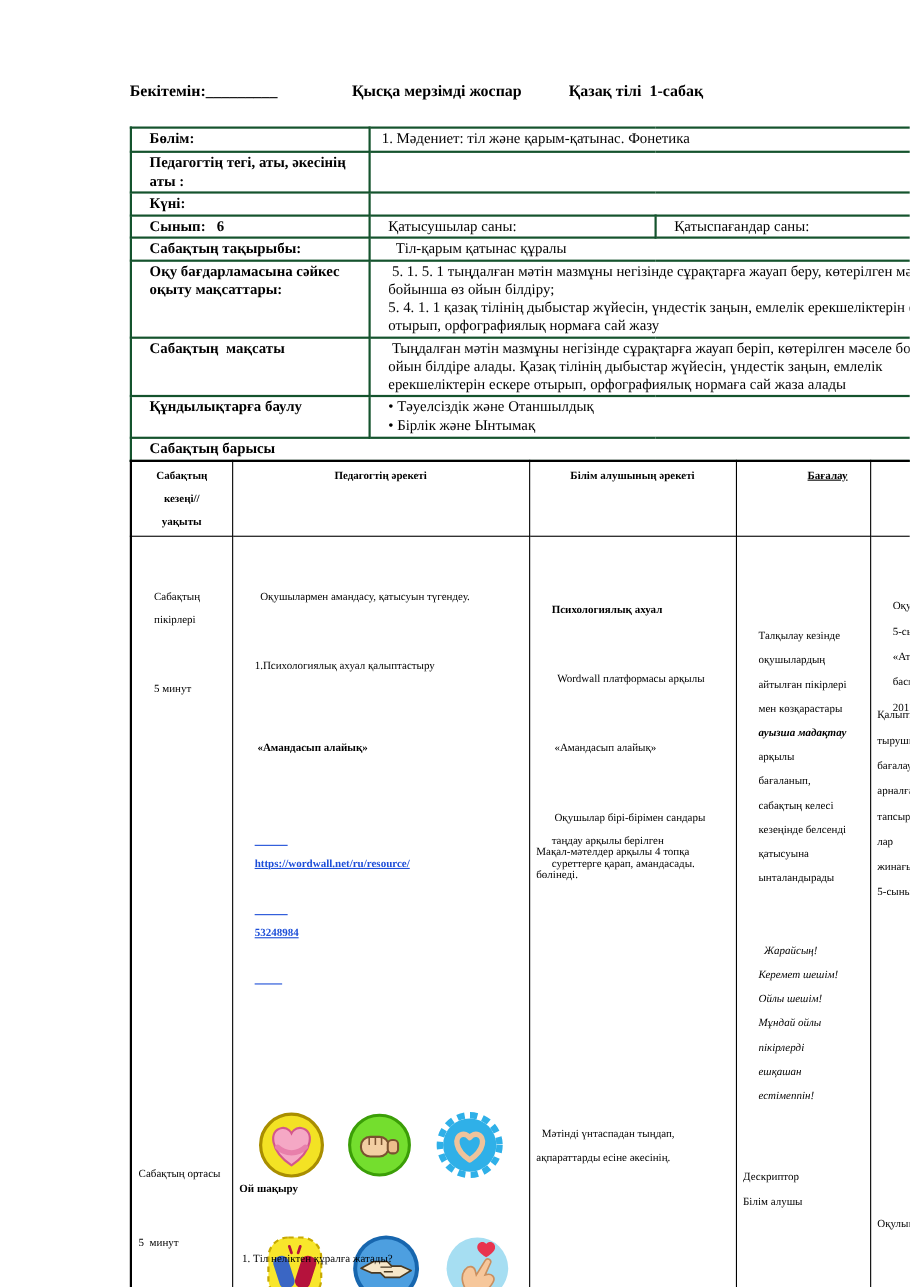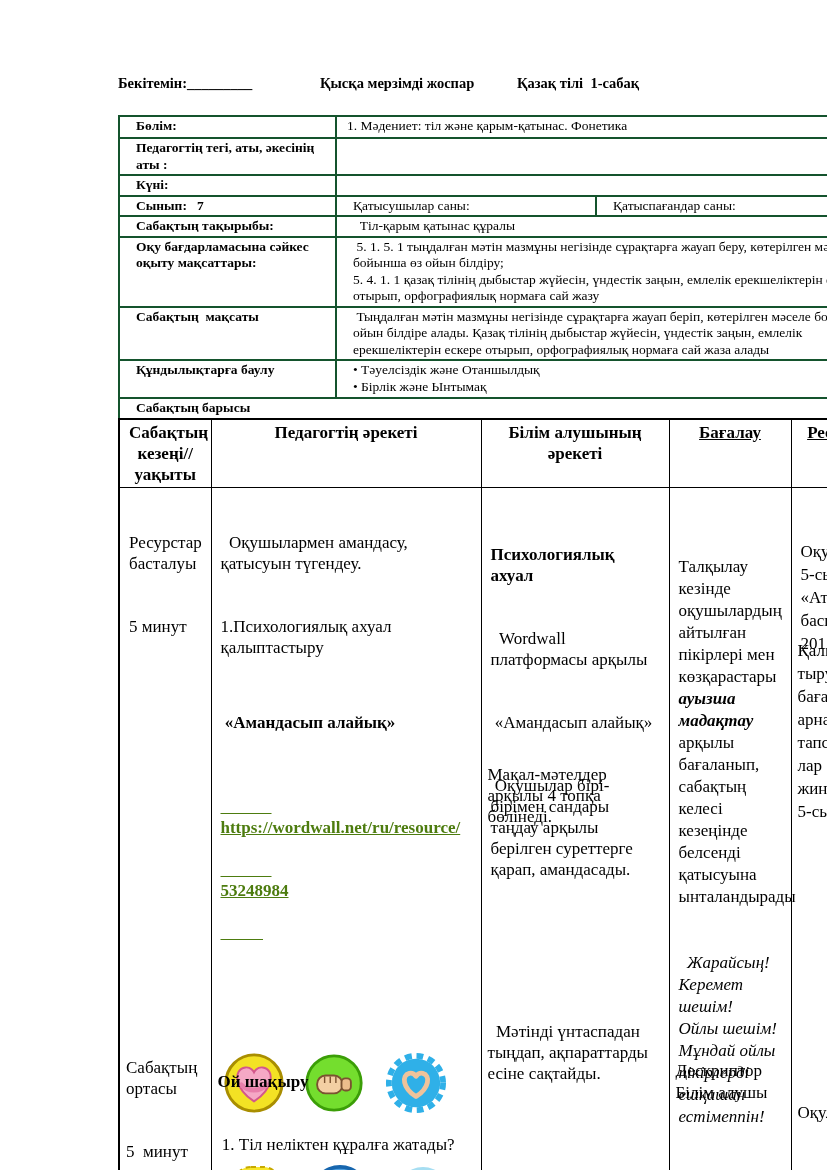--- a/index.html
+++ b/index.html
@@ -12,29 +12,29 @@
   .hp-title{left:320px;}
   .hp-subject{left:517px;}
   
   .tables{position:absolute;left:118px;top:115px;width:782px;}
   table{border-collapse:collapse;width:782px;table-layout:fixed;}
   .info-table{border:2px solid #000;}
   .info-table td{border:2px solid #14532d;vertical-align:top;padding:1px 16px;
                  font-size:13.5px;line-height:16.5px;white-space:pre-wrap;}
   .lbl{font-weight:bold;}
   .main-table{border:2px solid #000;margin-top:-2px;}
-  .main-table td{border:1px solid #000;vertical-align:top;padding:2px 9px;
-                 font-size:17px;line-height:21px;position:relative;white-space:pre-wrap;}
+  .main-table td{border:1px solid #000;vertical-align:top;padding:2px 20px;
+                 font-size:10px;line-height:21px;position:relative;white-space:pre-wrap;}
   .hdr{font-weight:bold;text-align:center;}
-  .hdr-left{font-weight:bold;text-align:center;text-decoration:underline;}
+  .hdr-left{font-weight:bold;text-align:right;text-decoration:underline;}
   .b{font-weight:bold;margin-top:12px;}
   .bi{font-weight:bold;font-style:italic;}
   .i{font-style:italic;}
   .abs{position:absolute;left:6px;right:6px;}
-  .link{color:#4d7c0f;font-weight:bold;text-decoration:underline;cursor:pointer;display:block;}
+  .link{color:#1d4ed8;font-weight:bold;text-decoration:underline;cursor:pointer;display:block;}
   .icons-grid{width:230px;margin:4px 0 6px 2px;}
   .icons-row{display:flex;gap:14px;margin-bottom:6px;align-items:center;}
   .icons-row:nth-child(2){gap:18px;margin-left:2px;}
   .icon{display:inline-block;line-height:0;}
   .res{line-height:23px;}
   .assess-par{margin:0;}
 </style>
 </head>
 <body>
 
@@ -61,21 +61,21 @@
       </tr>
       <tr style="height:35px">
         <td class="lbl">Педагогтің тегі, аты, әкесінің аты :</td>
         <td colspan="2"></td>
       </tr>
       <tr style="height:17px">
         <td class="lbl">Күні:</td>
         <td colspan="2"></td>
       </tr>
       <tr style="height:17px">
-        <td class="lbl">Сынып:   7</td>
+        <td class="lbl">Сынып:   6</td>
         <td>Қатысушылар саны:</td>
         <td>Қатыспағандар саны:</td>
       </tr>
       <tr style="height:16px">
         <td class="lbl">Сабақтың тақырыбы:</td>
         <td colspan="2">  Тіл-қарым қатынас құралы</td>
       </tr>
       <tr style="height:66px">
         <td class="lbl">Оқу бағдарламасына сәйкес оқыту мақсаттары:</td>
         <td colspan="2"> 5. 1. 5. 1 тыңдалған мәтін мазмұны негізінде сұрақтарға жауап беру, көтерілген мәселе бойынша өз ойын білдіру;
@@ -108,21 +108,21 @@
           <tr style="height:53px">
         <td class="hdr">Сабақтың кезеңі// уақыты</td>
         <td class="hdr">Педагогтің әрекеті</td>
         <td class="hdr">Білім алушының әрекеті</td>
         <td class="hdr-left">Бағалау</td>
         <td class="hdr-left">Ресурстар</td>
       </tr>
       <tr style="height:634px">
 
         <td>
-          <div>Ресурстар басталуы</div>
+          <div>Сабақтың пікірлері</div>
           <div>5 минут</div>
           <div class="abs" style="top:527px">
             <div>Сабақтың ортасы</div>
             <div>5  минут</div>
           </div>
         </td>
 
         <td>
           <div>  Оқушылармен амандасу, қатысуын түгендеу.</div>
           <div>1.Психологиялық ахуал қалыптастыру</div>
@@ -207,25 +207,25 @@
             
           </div>
         </td>
 
         <td>
           <div class="b">Психологиялық ахуал</div>
           <div>  Wordwall платформасы арқылы</div>
           <div> «Амандасып алайық»</div>
           <div> Оқушылар бірі-бірімен сандары таңдау арқылы берілген суреттерге қарап, амандасады.</div>
           <div class="abs" style="top:276px">Мақал-мәтелдер арқылы 4 топқа бөлінеді.</div>
-          <div class="abs" style="top:533px">  Мәтінді үнтаспадан тыңдап, ақпараттарды есіне сақтайды.</div>
+          <div class="abs" style="top:533px">  Мәтінді үнтаспадан тыңдап, ақпараттарды есіне әкесінің.</div>
         </td>
 
         <td style="line-height:22px">
-          <p class="assess-par" style="margin-top:22px"><span>Талқылау кезінде оқушылардың айтылған пікірлері мен көзқарастары </span><span class="bi">ауызша мадақтау</span><span> арқылы бағаланып, сабақтың келесі кезеңінде белсенді қатысуына ынталандырады</span></p>
+          <p class="assess-par" style="margin-top:34px"><span>Талқылау кезінде оқушылардың айтылған пікірлері мен көзқарастары </span><span class="bi">ауызша мадақтау</span><span> арқылы бағаланып, сабақтың келесі кезеңінде белсенді қатысуына ынталандырады</span></p>
           <div class="i">  Жарайсың!
 Керемет шешім!
 Ойлы шешім!
 Мұндай ойлы пікірлерді ешқашан естімеппін!</div>
           <div class="abs" style="top:572px">Дескриптор
 Білім алушы</div>
         </td>
 
         <td>
           <div class="res" style="margin-top:8px">Оқулық

